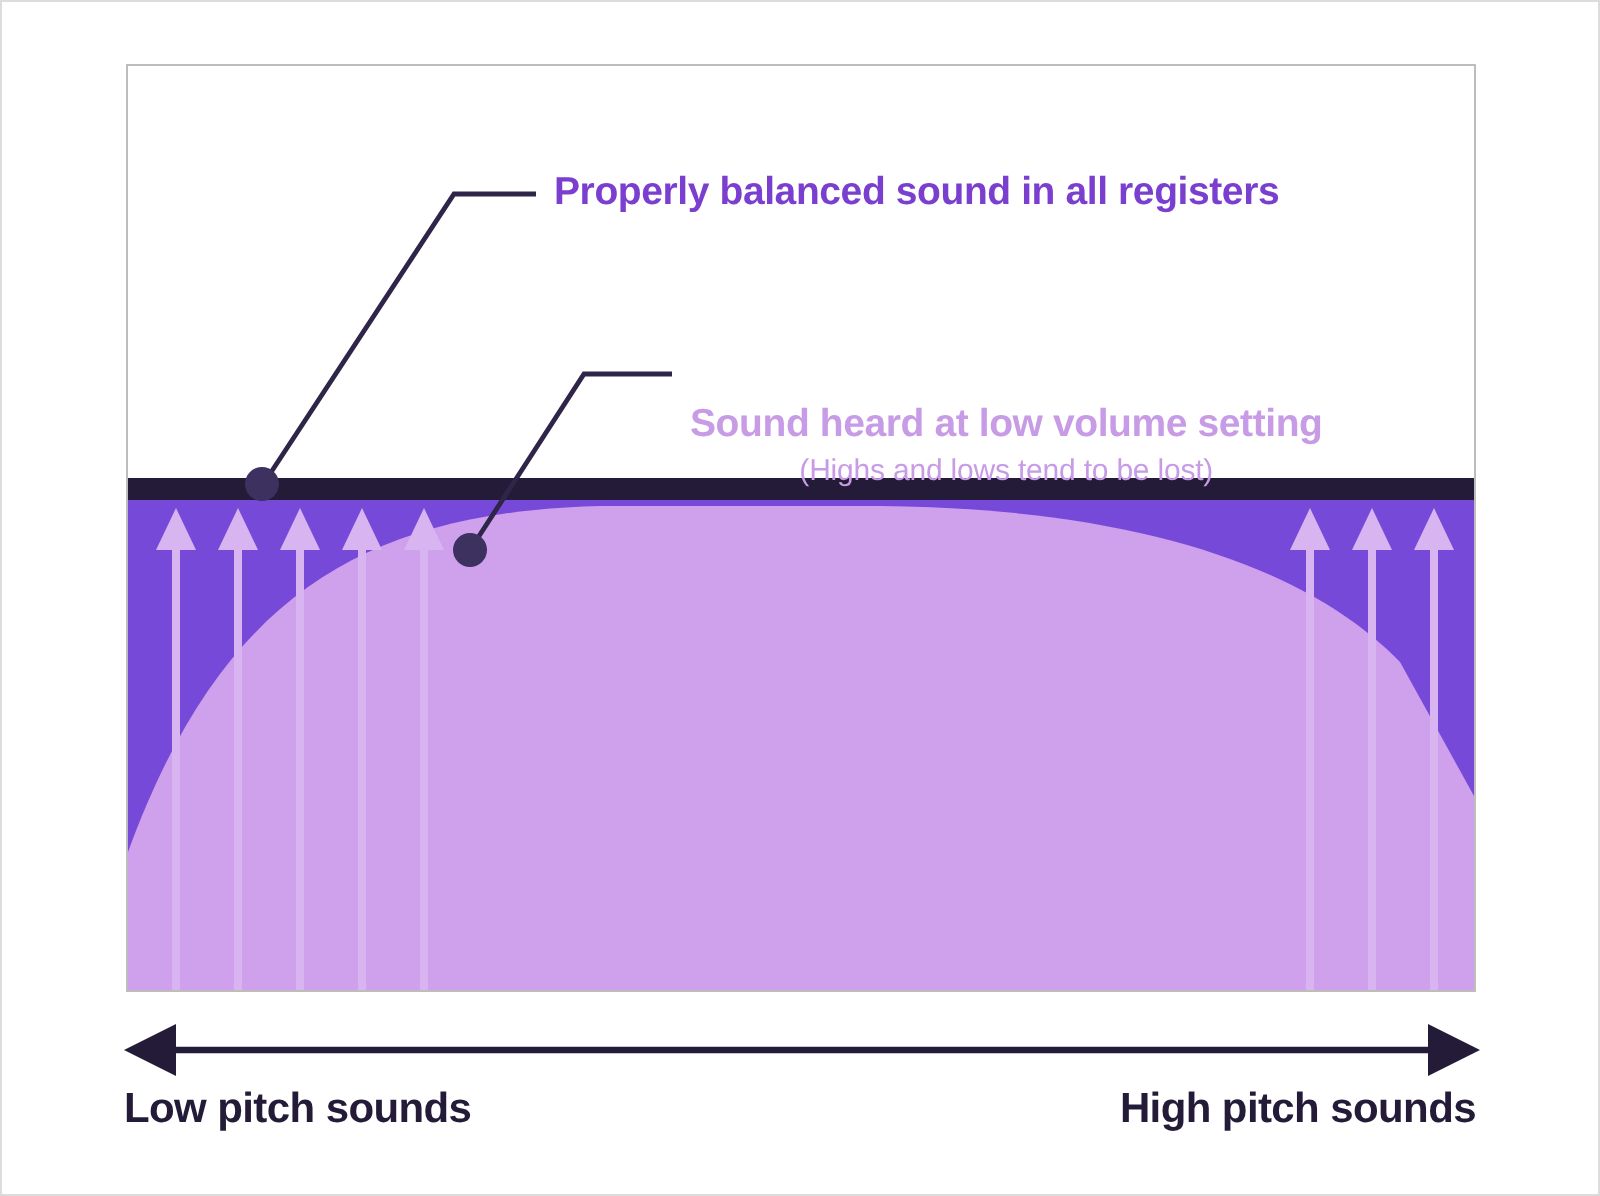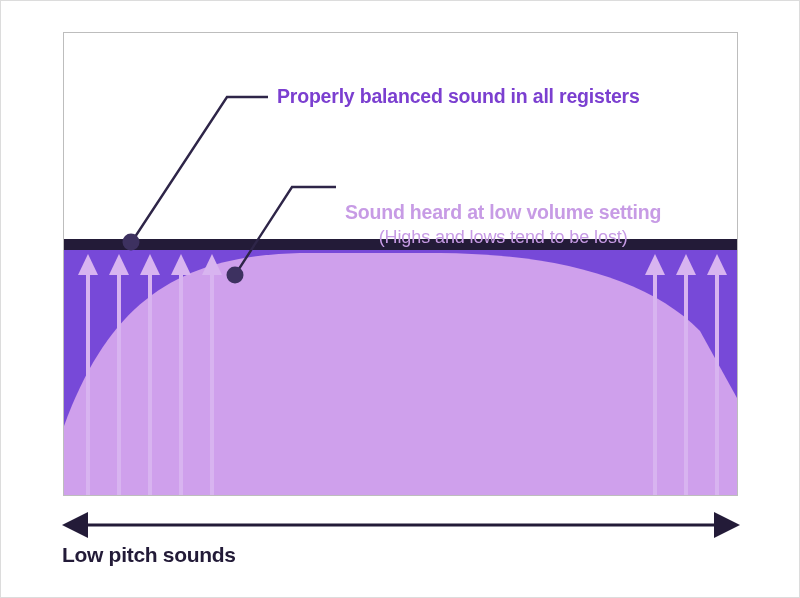--- a/index.html
+++ b/index.html
@@ -41,21 +41,21 @@
   .ann {
     position: absolute;
     white-space: nowrap;
   }
   .ann-line1 {
     font-size: 19.5px;
     font-weight: bold;
     letter-spacing: -0.2px;
   }
   .ann-line2 {
-    font-size: 18px;
+    font-size: 15px;
     font-weight: normal;
     letter-spacing: -0.1px;
   }
   #ann-balanced {
     left: 277px;
     top: 85px;
     color: #7B3FD0;
   }
   #ann-lowvol {
     left: 345px;
@@ -178,15 +178,16 @@
       <span class="ann-line1">Properly balanced sound in all registers</span>
     </div>
 
     <div class="ann" id="ann-lowvol">
       <span class="ann-line1">Sound heard at low volume setting</span>
       <span class="ann-line2">(Highs and lows tend to be lost)</span>
     </div>
 
     <div class="axis-label" id="axis-label-low">Low pitch sounds</div>
 
+    <div class="axis-label" id="axis-label-high">High pitch sounds</div>
   </div>
 
 </div>
 
 </body></html>

